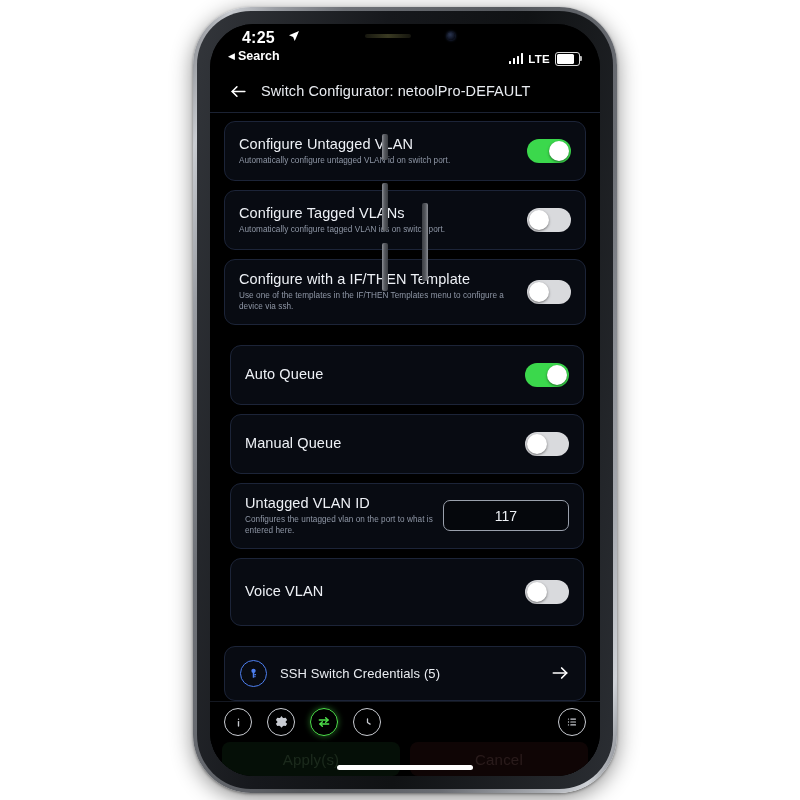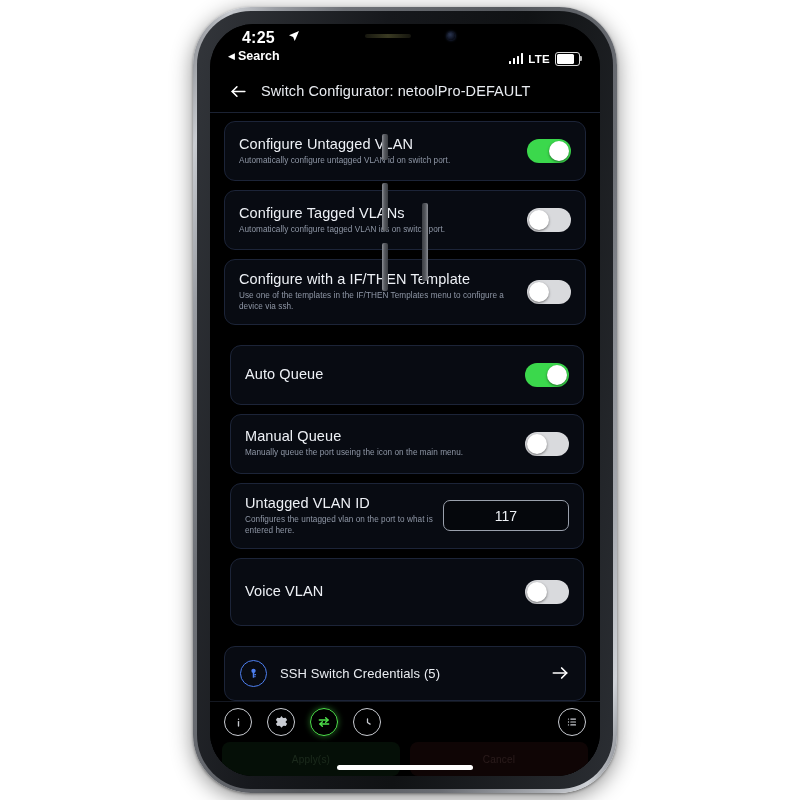--- a/index.html
+++ b/index.html
@@ -111,21 +111,21 @@
   .toolbar{position:relative;flex:0 0 40px;display:flex;align-items:center;
     padding:0 14px;gap:15px;background:#000;border-top:1px solid #141821;}
   .tbtn{width:26px;height:26px;border-radius:50%;border:1.4px solid #c9ccd2;color:#c9ccd2;
     display:flex;align-items:center;justify-content:center;}
   .tbtn.active{border-color:#4ee24b;color:#4ee24b;box-shadow:0 0 6px rgba(78,226,75,.45);}
   .tbtn.right{margin-left:auto;}
 
   
   .actions{position:relative;flex:0 0 34px;display:flex;gap:10px;padding:0 12px;align-items:stretch;background:#000;}
   .act{flex:1 1 0;border-radius:8px;display:flex;align-items:center;justify-content:center;
-    font-size:10px;letter-spacing:.2px;}
+    font-size:15px;letter-spacing:.2px;}
   .act.apply{background:#0d2310;color:#3c5c3e;}
   .act.cancel{background:#230d0d;color:#5c3c3c;}
   .home-ind{position:absolute;left:50%;bottom:6px;transform:translateX(-50%);
     width:136px;height:5px;border-radius:3px;background:#fff;z-index:9;}
   .dim{position:absolute;left:0;right:0;bottom:0;height:34px;background:rgba(0,0,0,.55);z-index:8;pointer-events:none;}
 </style>
 </head>
 <body>
 
 <div class="stage">
@@ -221,21 +221,20 @@
                 <div class="tg on">
                     <span class="knob"></span>
                   </div>
               </div>
             </div>
 
             <div class="card inset">
               <div class="row">
                 <div class="texts">
                   <div class="title">Manual Queue</div>
-                  <div class="sub">Manually queue the port useing the icon on the main menu.</div>
                 </div>
                 <div class="tg off">
                     <span class="knob"></span>
                   </div>
               </div>
             </div>
 
             <div class="card inset">
               <div class="row">
                 <div class="texts">

